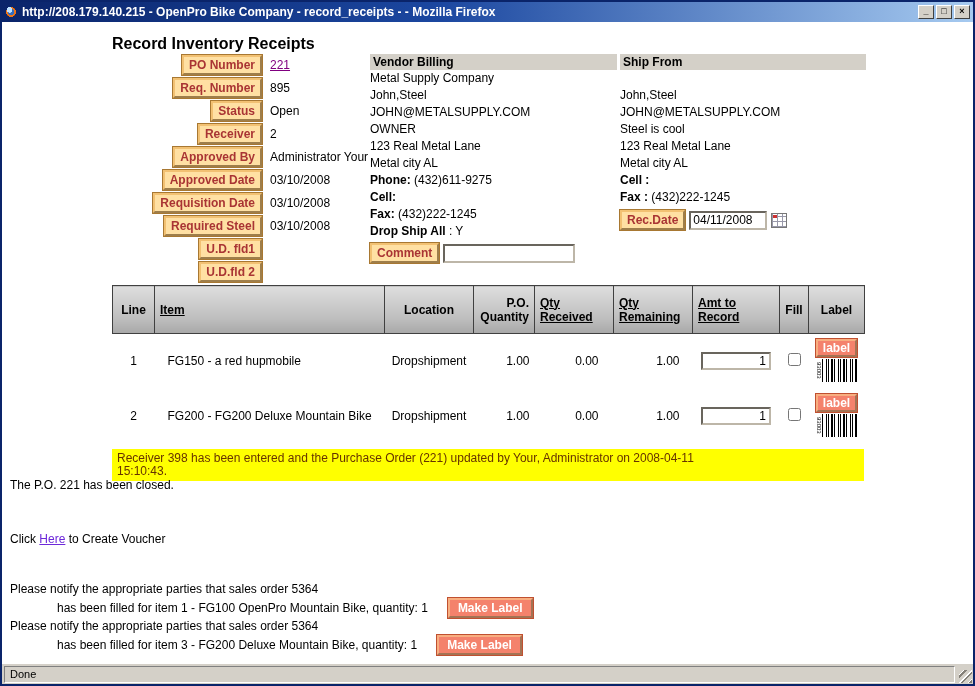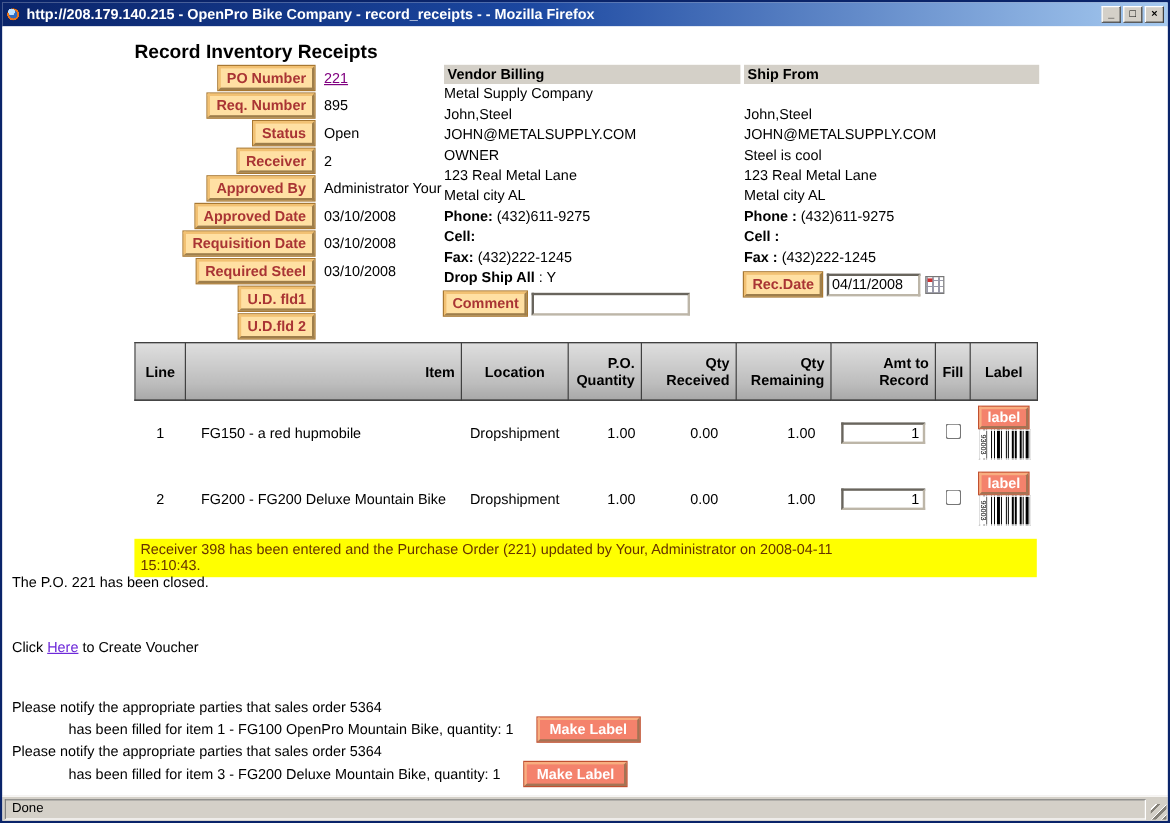--- a/index.html
+++ b/index.html
@@ -53,21 +53,21 @@
   .cal-icon { display:inline-block; width:16px; height:15px; border:1px solid #777; cursor:pointer;
               background: linear-gradient(#c33,#c33) 1px 1px/4px 3px no-repeat,
                           repeating-linear-gradient(90deg,#99a 0 1px,transparent 1px 5px),
                           repeating-linear-gradient(0deg,#99a 0 1px,transparent 1px 5px), #fff; }
 
   
   .grid { position:absolute; left:110px; top:263px; width:752px; border-collapse:collapse; table-layout:fixed; }
   .grid th { background:linear-gradient(180deg,#dedede 0%,#bdbdbd 70%,#a8a8a8 100%); border:1px solid #404040;
              font-size:12px; font-weight:bold; height:48px; padding:2px 5px; vertical-align:middle; }
   .grid td { font-size:12px; height:55px; vertical-align:middle; padding:0 5px; }
-  .al-c { text-align:center; } .al-l { text-align:right; } .al-r { text-align:right; }
+  .al-c { text-align:center; } .al-l { text-align:left;text-decoration:underline; } .al-r { text-align:right; }
   .td-item { padding-left:13px !important; text-align:left; }
   .pr5 { padding-right:5px !important; } .pr15 { padding-right:15px !important; } .pr13 { padding-right:13px !important; }
   .amt-input { width:70px; height:18px; border:2px inset #bdb6a8; font-family:"Liberation Sans",sans-serif;
                font-size:12px; text-align:right; padding:0 3px; }
   .fill-cb { width:13px; height:13px; }
   .label-stack { display:flex; flex-direction:column; align-items:center; gap:1px; }
   .label-sm { padding:0 5px; font-size:12px; }
   .barcode { width:44px; height:25px; position:relative; border:1px solid #fff;
              background: repeating-linear-gradient(90deg,#000 0 1px,#fff 1px 3px,#000 3px 5px,#fff 5px 6px,#000 6px 7px,#fff 7px 10px,#000 10px 11px,#fff 11px 12px); }
   .bc-num { position:absolute; left:0; top:0; height:100%; writing-mode:vertical-rl; font-size:6px; line-height:6px;
@@ -175,21 +175,20 @@
       </div>
     </div>
 
     <div class="ship-col">
       <div class="colhdr">Ship From</div>
       <div class="addr-line first-gap">John,Steel</div>
       <div class="addr-line">JOHN@METALSUPPLY.COM</div>
       <div class="addr-line">Steel is cool</div>
       <div class="addr-line">123 Real Metal Lane</div>
       <div class="addr-line">Metal city AL</div>
-      <div class="addr-line"><b>Phone :</b> <span>(432)611-9275</span></div>
       <div class="addr-line"><b>Cell :</b> <span></span></div>
       <div class="addr-line"><b>Fax :</b> <span>(432)222-1245</span></div>
       <div class="inline-row rec">
         <button class="tanbtn">Rec.Date</button>
         <input class="txt-input rec-input" value="04/11/2008" style="">
         <span class="cal-icon"></span>
       </div>
     </div>
 
     <table class="grid">

